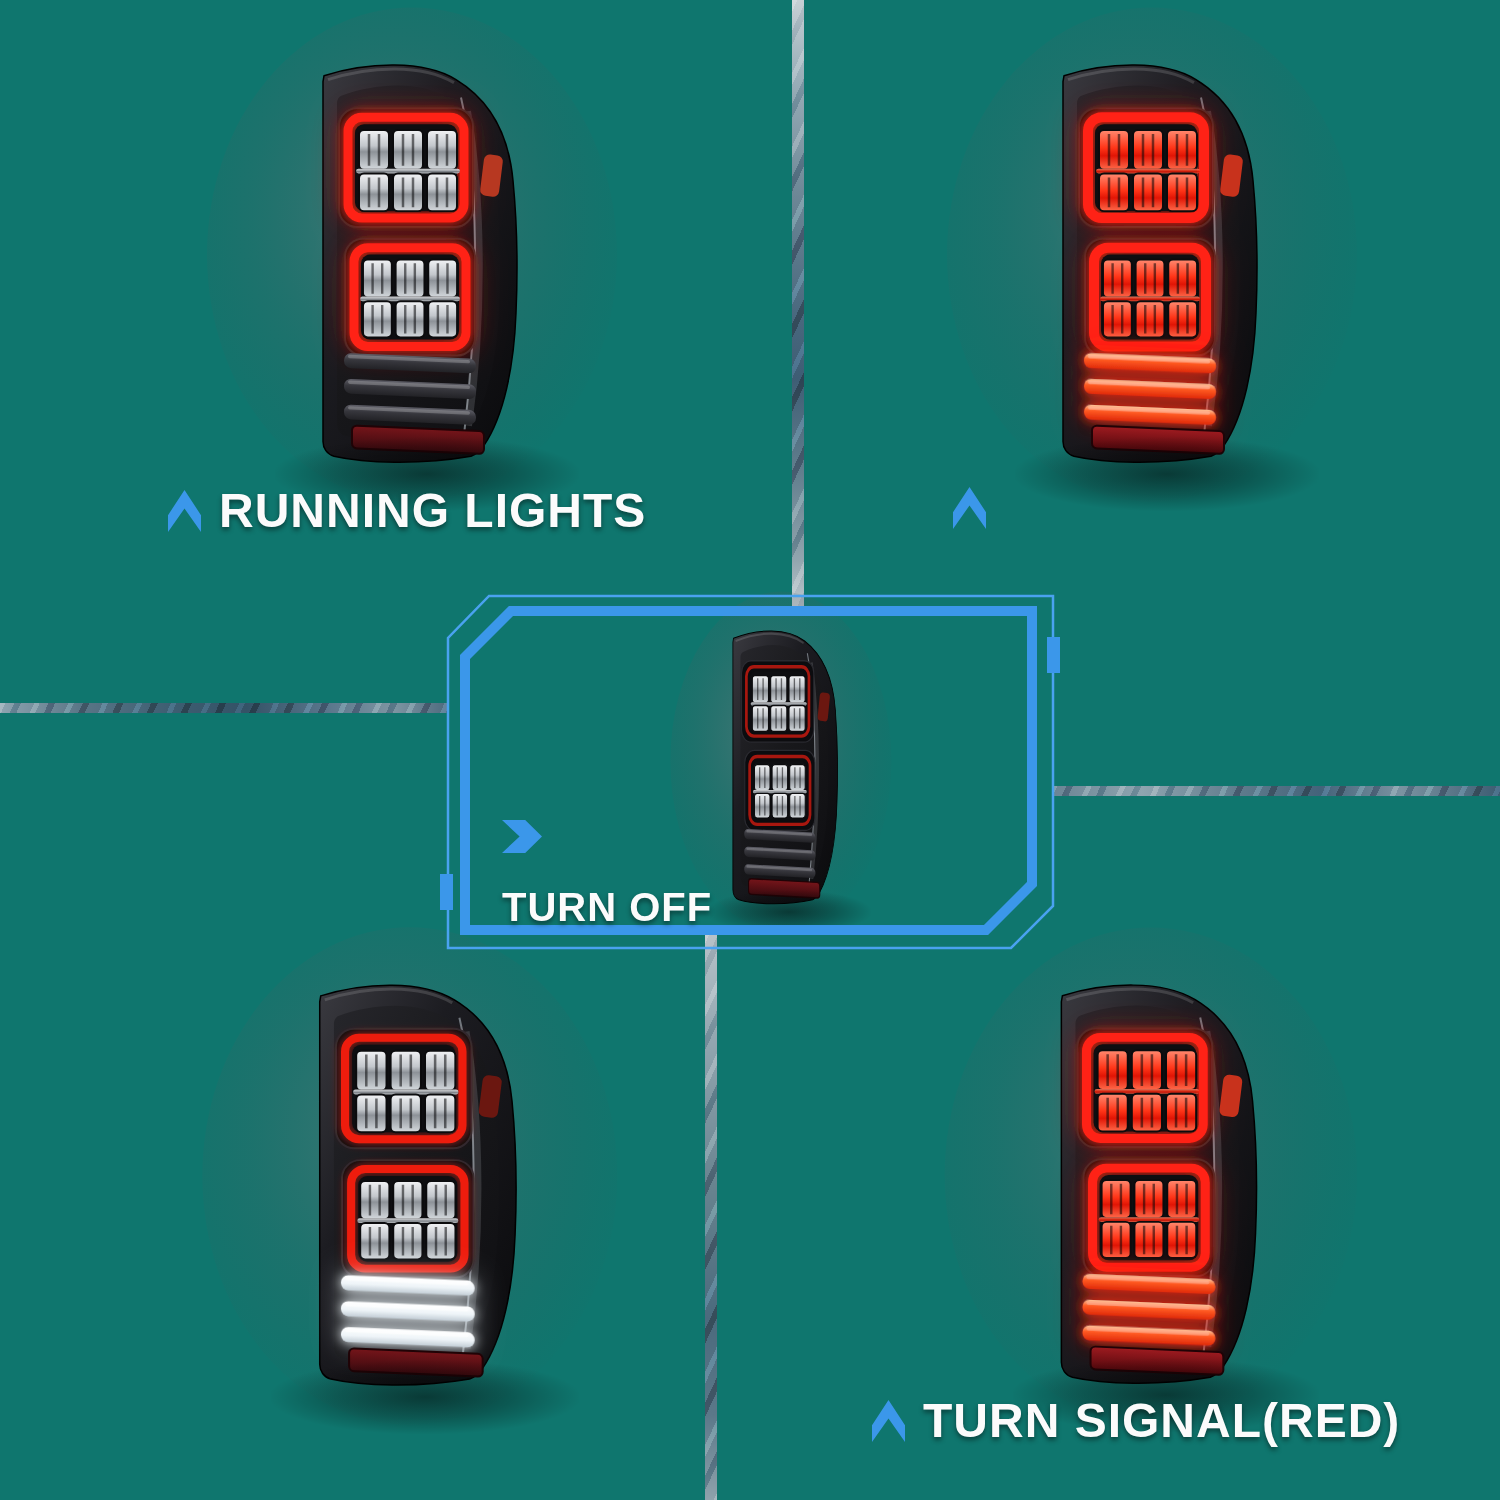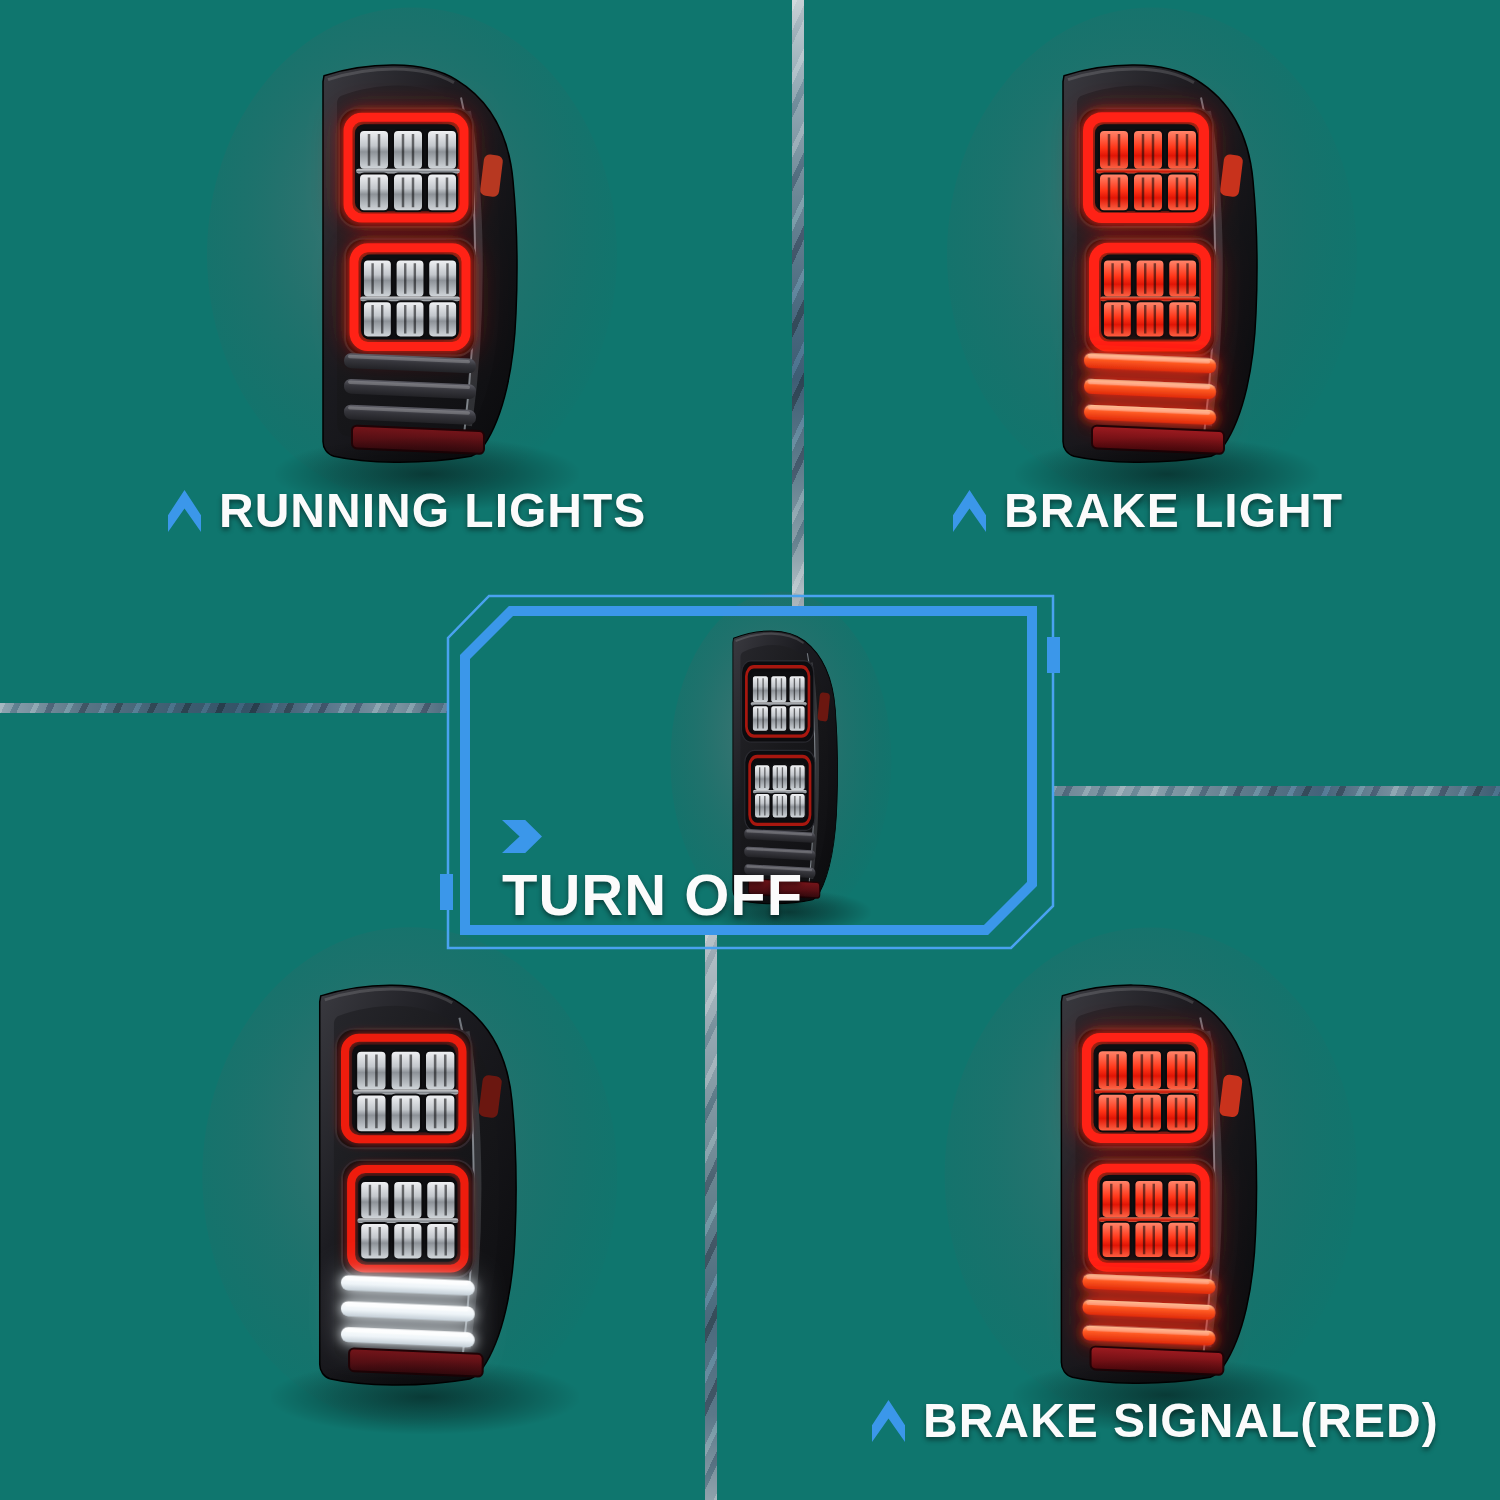--- a/index.html
+++ b/index.html
@@ -63,21 +63,21 @@
   .chevron-right{
     width:40px;height:33px;background:var(--accent,#3b97ea);
     clip-path:polygon(0% 0%,58% 0%,100% 50%,58% 100%,0% 100%,44% 50%);
   }
   .label-top-left    {left:168px;top:487px;}
   .label-top-right   {left:953px;top:487px;}
   .label-bottom-left {left:146px;top:1397px;}
   .label-bottom-right{left:872px;top:1397px;}
   .label-off-arrow   {position:absolute;left:502px;top:820px;z-index:4;}
   .label-off         {left:502px;top:866px;}
-  .label-off .txt    {font-size:58px;}
+  .label-off .txt    {font-size:40px;margin-top:21px;}
 </style>
 </head>
 <body>
 
 <svg width="0" height="0" style="position:absolute" aria-hidden="true" xmlns="http://www.w3.org/2000/svg" xmlns:xlink="http://www.w3.org/1999/xlink">
   <defs>
     <radialGradient id="bgGlow" cx="45%" cy="42%" r="62%">
       <stop offset="0%" stop-color="rgba(128,128,133,0.85)"></stop>
       <stop offset="55%" stop-color="rgba(95,95,100,0.32)"></stop>
       <stop offset="100%" stop-color="rgba(70,70,72,0)"></stop>
@@ -239,26 +239,25 @@
       </svg>
       <div class="ground-shadow"></div>
     </div>
 
   <div class="label label-top-left">
     <span class="chevron-up"></span>
     <span class="txt">RUNNING LIGHTS</span>
   </div>
   <div class="label label-top-right">
     <span class="chevron-up"></span>
-    <span class="txt">BRAKE LIGHT</span>
   </div>
   <div class="label-off-arrow">
     <span class="chevron-right" style="display:block"></span>
   </div>
   <div class="label label-off">
     <span class="txt">TURN OFF</span>
   </div>
   <div class="label label-bottom-right">
     <span class="chevron-up"></span>
-    <span class="txt">BRAKE SIGNAL(RED)</span>
+    <span class="txt">TURN SIGNAL(RED)</span>
   </div>
 
 </div>
 
 </body></html>

